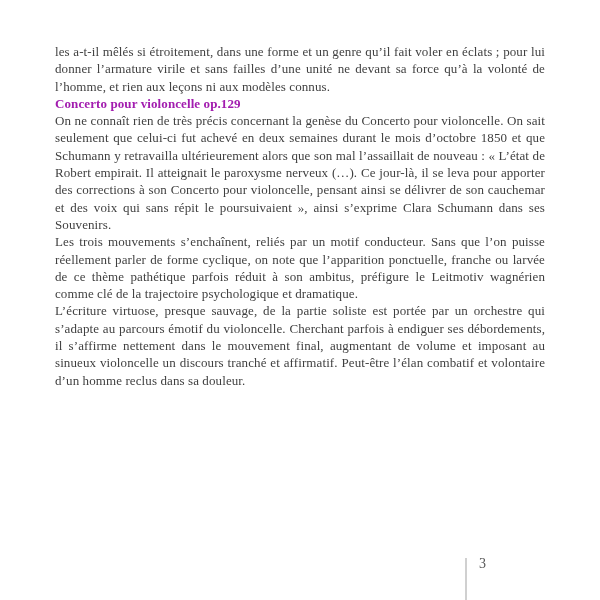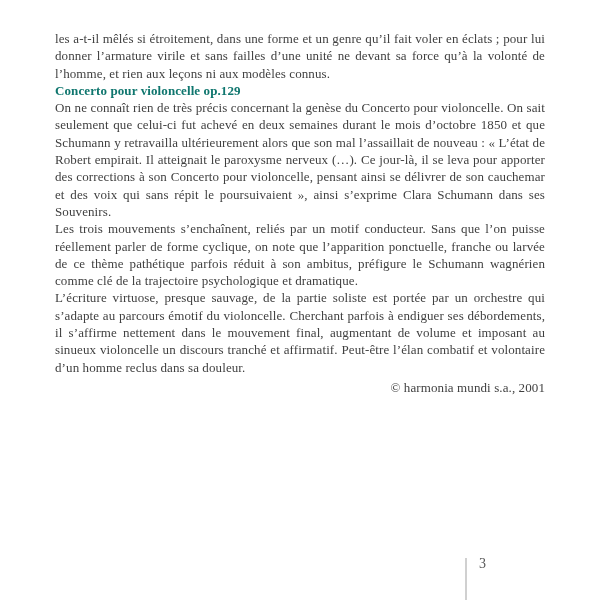--- a/index.html
+++ b/index.html
@@ -15,34 +15,34 @@
     overflow: hidden;
   }
   .page {
     position: absolute;
     inset: 0;
     background: #ffffff;
   }
   .text-block {
     position: absolute;
     left: 55px;
-    top: 30px;
+    top: 43px;
     width: 490px;
     font-size: 13px;
     line-height: 17.3px;
     color: #3f3f3f;
     text-align: justify;
     letter-spacing: 0.1px;
   }
   .text-block p {
     margin: 0;
   }
   .heading {
     font-weight: bold;
-    color: #0f766e;
+    color: #a21caf;
     margin: 0;
     margin-top: 15px;
     text-align: left;
   }
   .it {
   }
   .copyright {
     text-align: right;
     margin-top: 3px !important;
   }
@@ -69,25 +69,24 @@
 <div class="page">
 
   <div class="text-block">
 
     <p><span>les a-t-il mêlés si étroitement, dans une forme et un genre qu’il fait voler en éclats ; pour lui donner l’armature virile et sans failles d’une unité ne devant sa force qu’à la volonté de l’homme, et rien aux leçons ni aux modèles connus.</span></p>
 
     <p class="heading">Concerto pour violoncelle op.129</p>
 
     <p><span>On ne connaît rien de très précis concernant la genèse du </span><span class="it">Concerto pour violoncelle</span><span>. On sait seulement que celui-ci fut achevé en deux semaines durant le mois d’octobre 1850 et que Schumann y retravailla ultérieurement alors que son mal l’assaillait de nouveau : « L’état de Robert empirait. Il atteignait le paroxysme nerveux (…). Ce jour-là, il se leva pour apporter des corrections à son </span><span class="it">Concerto pour violoncelle</span><span>, pensant ainsi se délivrer de son cauchemar et des voix qui sans répit le poursuivaient », ainsi s’exprime Clara Schumann dans ses </span><span class="it">Souvenirs</span><span>.</span></p>
 
-    <p><span>Les trois mouvements s’enchaînent, reliés par un motif conducteur. Sans que l’on puisse réellement parler de forme cyclique, on note que l’apparition ponctuelle, franche ou larvée de ce thème pathétique parfois réduit à son ambitus, préfigure le </span><span class="it">Schumann</span><span> wagnérien comme clé de la trajectoire psychologique et dramatique.</span></p>
+    <p><span>Les trois mouvements s’enchaînent, reliés par un motif conducteur. Sans que l’on puisse réellement parler de forme cyclique, on note que l’apparition ponctuelle, franche ou larvée de ce thème pathétique parfois réduit à son ambitus, préfigure le </span><span class="it">Leitmotiv</span><span> wagnérien comme clé de la trajectoire psychologique et dramatique.</span></p>
 
     <p><span>L’écriture virtuose, presque sauvage, de la partie soliste est portée par un orchestre qui s’adapte au parcours émotif du violoncelle. Cherchant parfois à endiguer ses débordements, il s’affirme nettement dans le mouvement final, augmentant de volume et imposant au sinueux violoncelle un discours tranché et affirmatif. Peut-être l’élan combatif et volontaire d’un homme reclus dans sa douleur.</span></p>
 
-    <p class="copyright">© harmonia mundi s.a., 2001</p>
 
   </div>
 
   <div class="footer-rule"></div>
 
   <div class="page-number">3</div>
 
 </div>
 
 </body></html>

